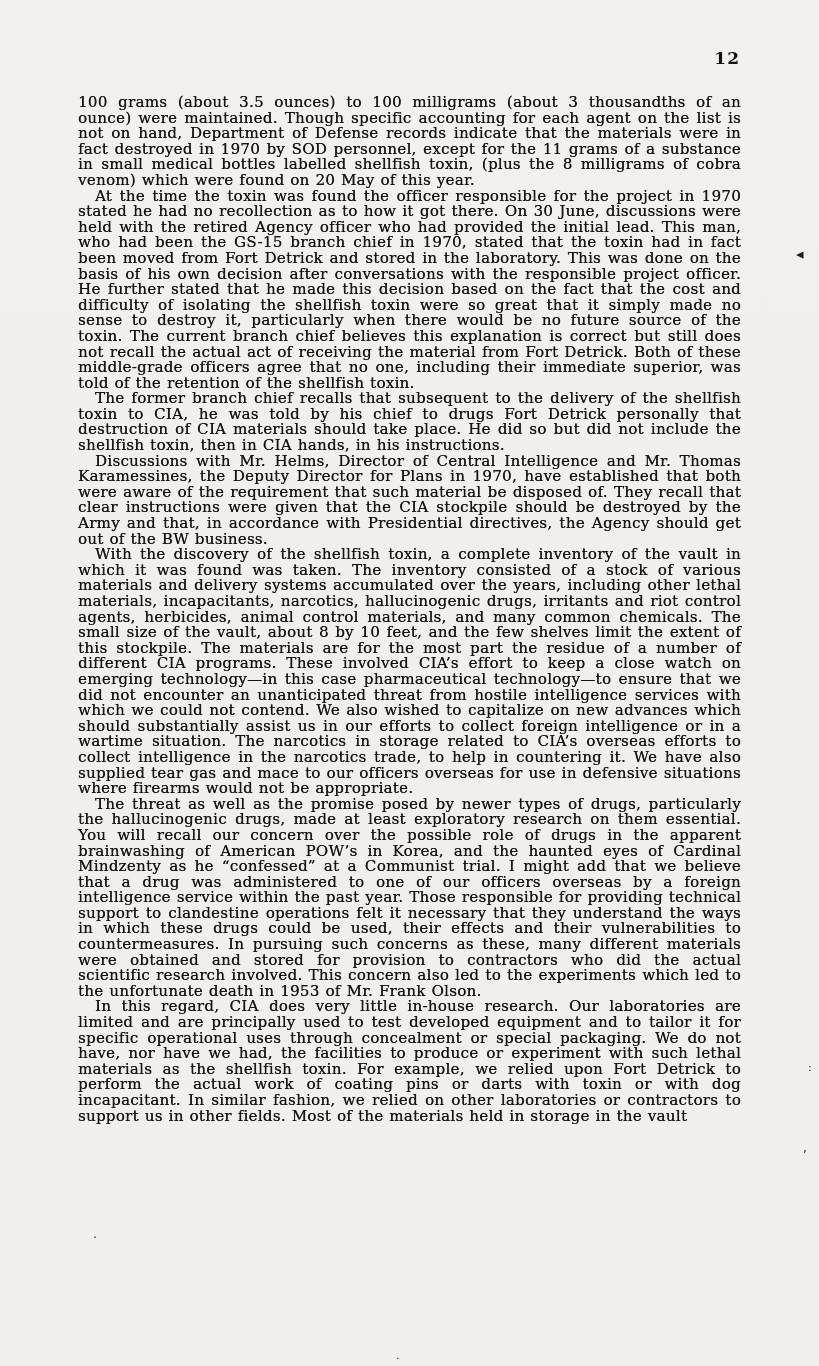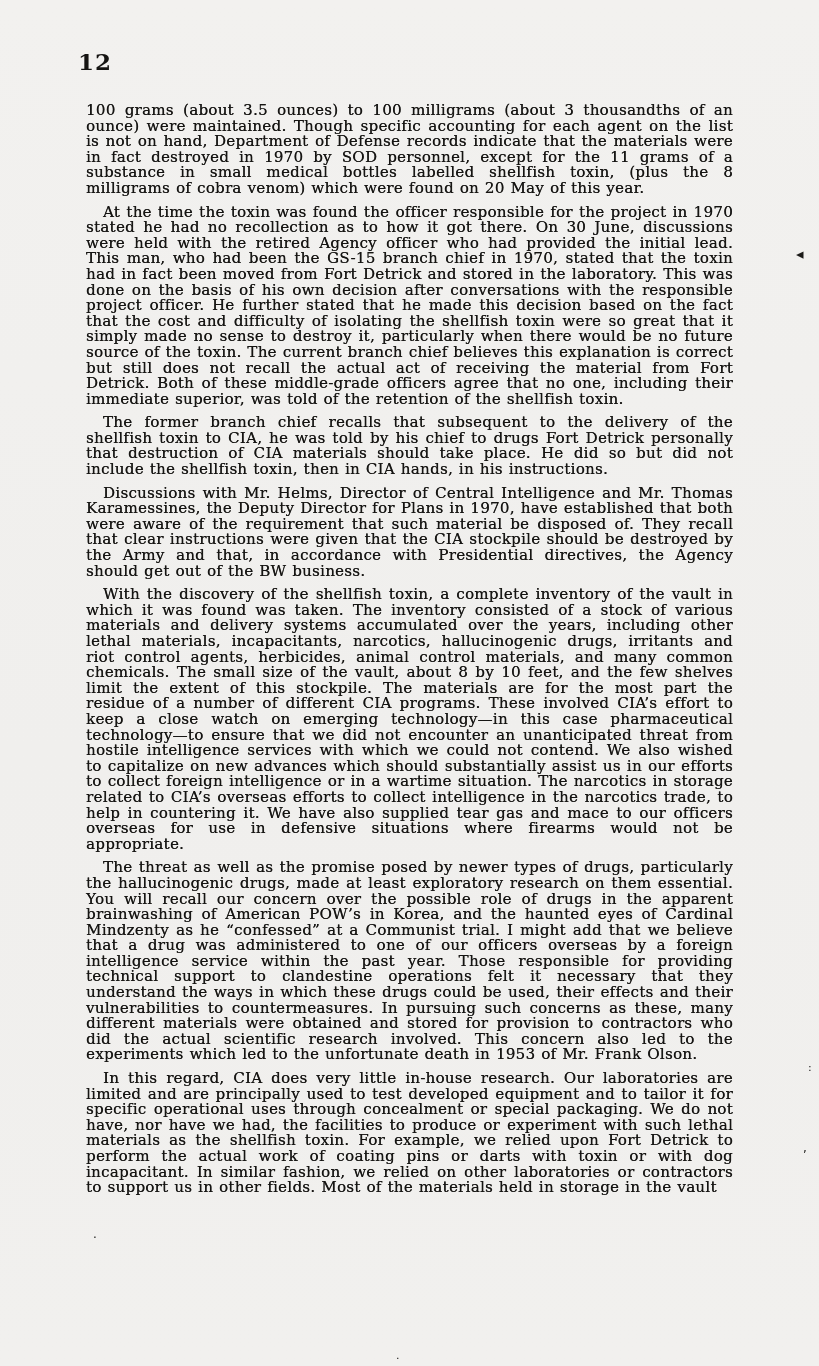--- a/index.html
+++ b/index.html
@@ -14,40 +14,40 @@
     background: linear-gradient(180deg, #f2f1ef 0%, #f0efed 55%, #f1f0ee 100%);
     overflow: hidden;
     font-family: "DejaVu Serif", "Liberation Serif", serif;
     color: #151412;
   }
   .page-number {
     position: absolute;
     top: 48px;
     left: 78px;
     width: 662px;
-    text-align: left;
-    font-size: 23px;
+    text-align: right;
+    font-size: 17px;
     font-weight: bold;
     letter-spacing: 1px;
     color: #151412;
   }
   .text-block {
     position: absolute;
     top: 95px;
     left: 78px;
     width: 663px;
     font-size: 15px;
     line-height: 15.6px;
     letter-spacing: 0.3px;
     word-spacing: 0.8px;
     text-align: justify;
     text-shadow: 0.25px 0 0 rgba(21,20,18,0.85);
   }
   .text-block p {
-    margin: 8px;
+    margin: 0;
     text-indent: 17px;
   }
   .text-block p.no-indent {
     text-indent: 0;
   }
   .artifact {
     position: absolute;
     color: #1b1a18;
     font-family: "DejaVu Sans", sans-serif;
     line-height: 1;

